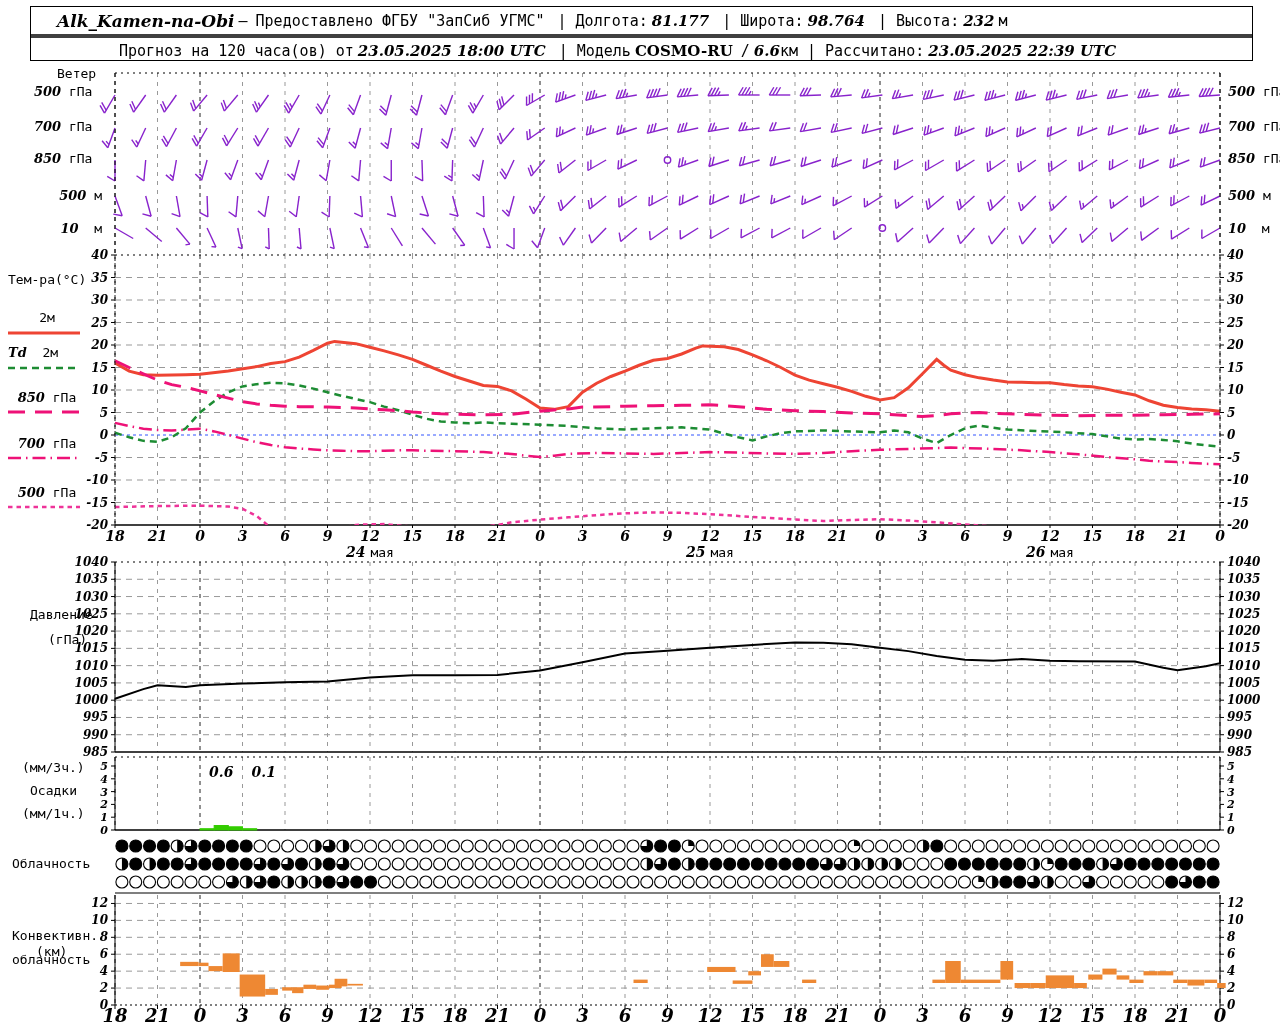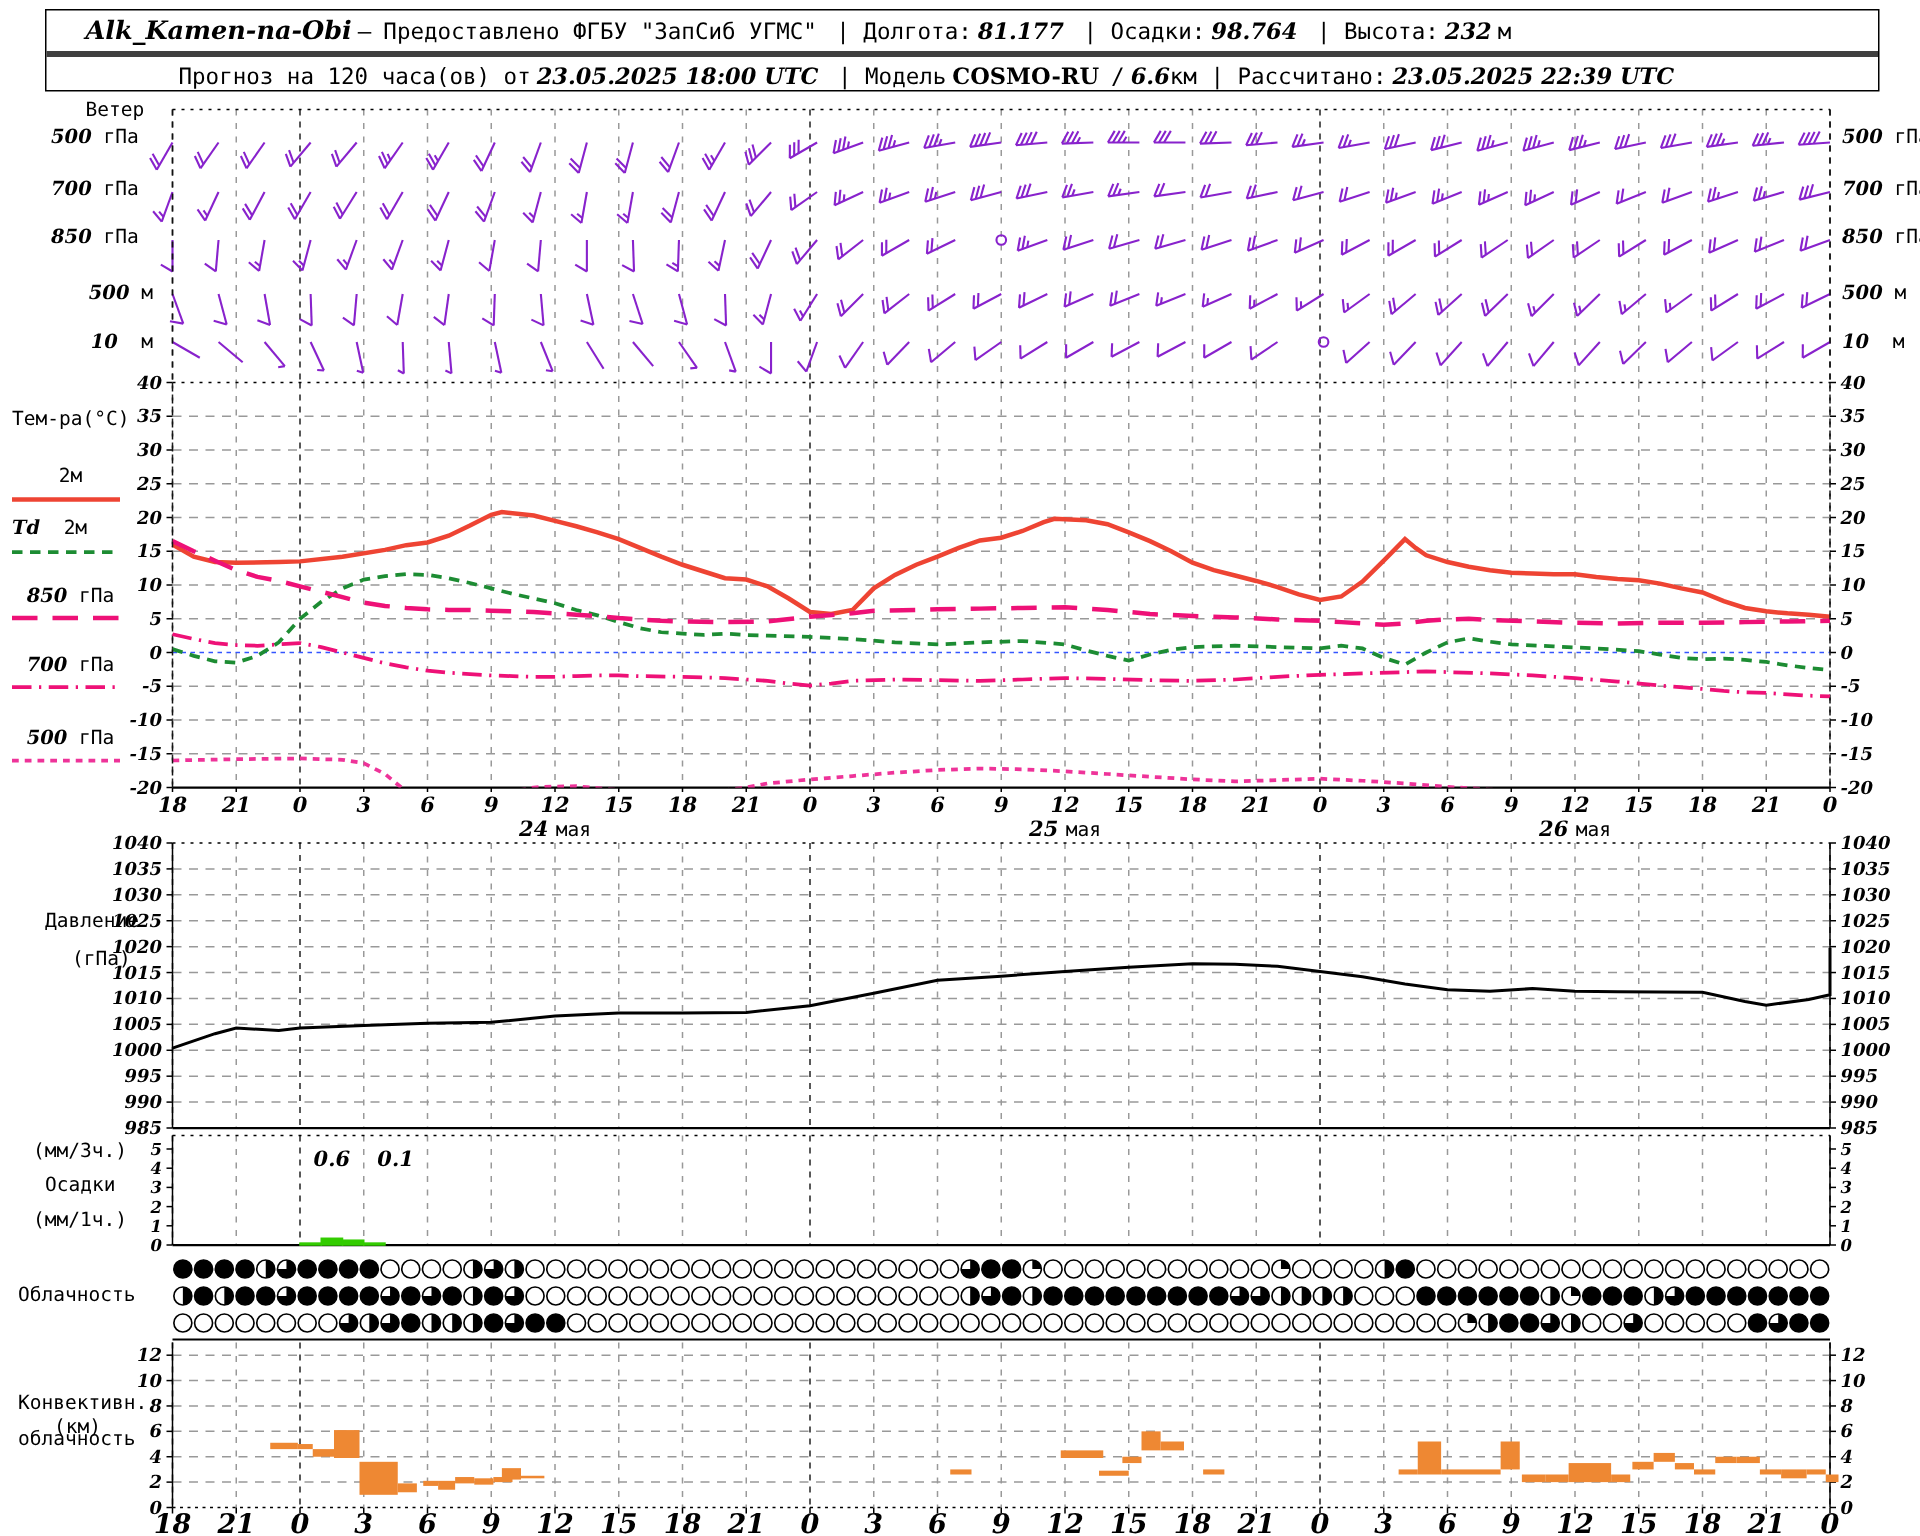--- a/index.html
+++ b/index.html
@@ -26,21 +26,21 @@
 
   <div class="hdr">
     <div class="hrow hrow1">
       <span class="station">Alk_Kamen-na-Obi</span>
       <span class="gap">—</span>
       <span class="gap">Предоставлено ФГБУ "ЗапСиб УГМС"</span>
       <span class="sep">|</span>
       <span>Долгота:</span>
       <span class="it gap">81.177</span>
       <span class="sep">|</span>
-      <span>Осадки:</span>
+      <span>Широта:</span>
       <span class="it gap">98.764</span>
       <span class="sep">|</span>
       <span>Высота:</span>
       <span class="it gap">232</span>
         <span>м</span>
     </div>
     <div class="hrow hrow2">
       <span>Прогноз на 120 часа(ов) от</span>
       <span class="it gap">23.05.2025 18:00 UTC</span>
       <span class="sep">|</span>

